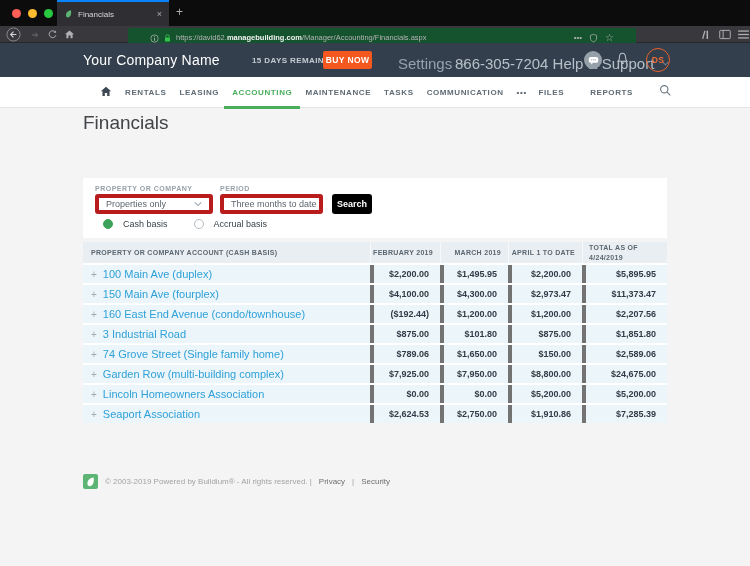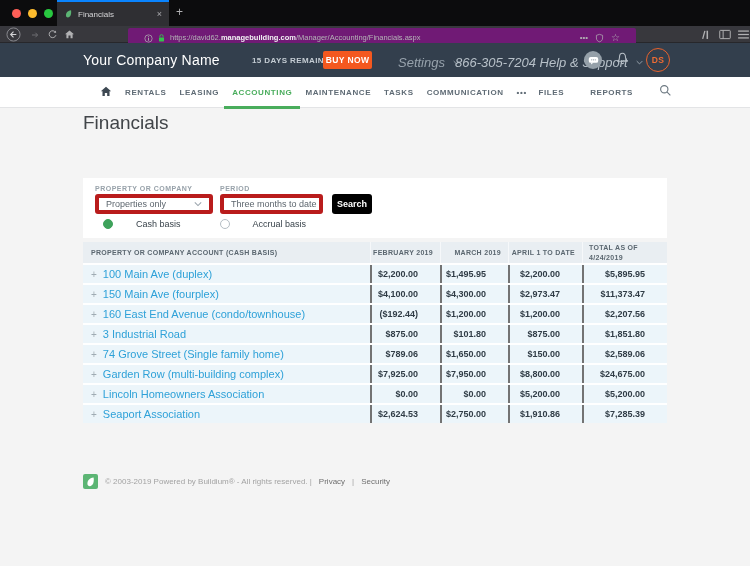--- a/index.html
+++ b/index.html
@@ -12,32 +12,32 @@
   #tl-close{ left:12px; background:#ff5f57; }
   #tl-min  { left:28px; background:#febc2e; }
   #tl-zoom { left:44px; background:#28c840; }
   #tab { position:absolute; left:57px; top:0; width:112px; height:26px; background:#2f2f33; border-top:2px solid #0a84ff; display:flex; align-items:center; gap:5px; padding:0 7px; }
   #tab .title { flex:1; font-size:8px; color:#d5d5d7; white-space:nowrap; overflow:hidden; }
   #tab .close { font-size:9px; color:#a9a9ad; }
   #newtab { position:absolute; left:176px; top:5px; font-size:12px; color:#b1b1b3; }
 
   #toolbar { position:absolute; left:0; top:26px; right:0; height:17px; background:#38383d; border-bottom:1px solid #27272b; }
   .tool-ic { position:absolute; top:1px; width:15px; height:15px; display:flex; align-items:center; justify-content:center; }
-  #urlbar { position:absolute; left:128px; top:2px; width:508px; height:19px; background:#701a75; border-radius:2px; display:flex; align-items:center; gap:4px; padding:0 16px; }
+  #urlbar { position:absolute; left:128px; top:2px; width:508px; height:19px; background:#14532d; border-radius:2px; display:flex; align-items:center; gap:4px; padding:0 22px; }
   .url-text { font-size:7.5px; color:#b4b4b7; white-space:nowrap; }
   .url-domain { color:#f2f2f4; font-weight:700; }
   .urlbar-right { margin-left:auto; display:flex; align-items:center; gap:7px; }
   .mini { font-size:8px; color:#b1b1b3; line-height:1; }
 
   
   #appheader { position:absolute; left:0; top:43px; right:0; height:34px; background:#333f4d; }
   #company { position:absolute; left:83px; top:9px; font-size:14px; font-weight:500; color:#ffffff; letter-spacing:.2px; }
   #trial { position:absolute; left:252px; top:13px; font-size:8px; font-weight:700; color:#c4ccd3; letter-spacing:.4px; }
   #buynow { position:absolute; left:323px; top:8px; width:49px; height:18px; background:#f4581f; border-radius:2px; color:#fff; font-size:8.5px; font-weight:700; display:flex; align-items:center; justify-content:center; letter-spacing:.4px; }
-  .hdr-link { position:absolute; top:12px; font-size:13px; color:#97a2ac; display:flex; align-items:center; gap:8px; white-space:nowrap;font-style:italic; }
+  .hdr-link { position:absolute; top:12px; font-size:15px; color:#97a2ac; display:flex; align-items:center; gap:8px; white-space:nowrap; }
   #settings { left:398px; }
   #help { left:455px; color:#b7c0c8; }
   #chat { position:absolute; left:584px; top:8px; width:18px; height:18px; border-radius:50%; background:#95a0a9; display:flex; align-items:center; justify-content:center; }
   #bell { position:absolute; left:616px; top:9px; }
   #avatar { position:absolute; left:646px; top:5px; width:24px; height:24px; border-radius:50%; border:1.5px solid #e8622c; color:#ee6c34; font-size:8.5px; font-weight:700; display:flex; align-items:center; justify-content:center; letter-spacing:.3px; }
 
   
   #navbar { position:absolute; left:0; top:77px; right:0; height:31px; background:#fff; border-bottom:1px solid #e3e4e6; display:flex; align-items:center; }
   .nav-left { display:flex; align-items:center; gap:13px; padding-left:100px; }
   .nav-item { font-size:8px; font-weight:700; letter-spacing:.6px; color:#5f6b75; white-space:nowrap; }
@@ -47,39 +47,39 @@
 
   
   #page-title { position:absolute; left:83px; top:112px; font-size:19px; color:#414549; }
 
   #filter-card { position:absolute; left:83px; top:178px; width:584px; height:60px; background:#fff; }
   .flabel { position:absolute; top:7px; font-size:7px; font-weight:700; color:#98a2aa; letter-spacing:.5px; white-space:nowrap; }
   .select { position:absolute; top:16px; height:20px; border:4px solid #b91c1c; border-radius:3px; background:#fff; display:flex; align-items:center; justify-content:space-between; padding:0 7px; font-size:9px; color:#5d666e; white-space:nowrap; }
   #sel-property { left:12px; width:118px; }
   #sel-period { left:137px; width:103px; }
   #btn-search { position:absolute; left:249px; top:16px; width:40px; height:20px; background:#000000; border-radius:3px; color:#fff; font-size:9px; font-weight:700; display:flex; align-items:center; justify-content:center; border:none; }
-  .radio-row { position:absolute; left:7px; top:41px; display:flex; align-items:center; gap:23px;padding-left:13px; }
+  .radio-row { position:absolute; left:7px; top:41px; display:flex; align-items:center; gap:10px;padding-left:13px; }
   .radio { width:10px; height:10px; border-radius:50%; }
   .radio.on { background:#3ea25b; border:1px solid #3ea25b; }
   .radio.off { background:#fff; border:1px solid #b4bdc4; }
   .radio-label { font-size:9px; color:#39434b; margin-right:16px; white-space:nowrap; }
 
   
   #fin-table { position:absolute; left:83px; top:242px; width:584px; }
   .thead, .trow { display:grid; grid-template-columns:287px 70px 68px 74px 85px; }
   .thead { height:21px; background:#e9eef2; }
   .th { font-size:7px; font-weight:700; color:#5b6770; letter-spacing:.3px; display:flex; align-items:center; border-left:1px solid #f6f8fa; white-space:nowrap; }
   .th:first-child { border-left:none; padding-left:8px; }
   .th.num { justify-content:flex-end; padding-right:7px; }
   .th.total { justify-content:flex-start; padding-left:6px; white-space:pre-line; line-height:1.3; }
   .trow { height:20px; background:#ecf5fa; border-top:2px solid #fff; }
   .cell-name { display:flex; align-items:center; gap:6px; padding-left:8px; overflow:hidden; }
   .plus { color:#9fabb3; font-size:10px; font-weight:400; }
   .prop-link { font-size:11px; color:#2ea1d8; white-space:nowrap; }
-  .cell-num { display:flex; align-items:center; justify-content:flex-end; padding-right:22px; font-size:9px; font-weight:700; color:#303c46; border-left:2px solid #737373; white-space:nowrap; }
+  .cell-num { display:flex; align-items:center; justify-content:flex-end; padding-right:11px; font-size:9px; font-weight:700; color:#303c46; border-left:4px solid #737373; white-space:nowrap; }
 
   
   #footer { position:absolute; left:83px; top:474px; display:flex; align-items:center; gap:7px; }
   #footer-logo { width:15px; height:15px; background:#5cb574; border-radius:2px; display:flex; align-items:center; justify-content:center; }
   .copy { font-size:8px; color:#a3a3a3; white-space:nowrap; }
   .foot-link { font-size:8px; color:#6f6f6f; white-space:nowrap; }
 </style>
 </head>
 <body>
 

